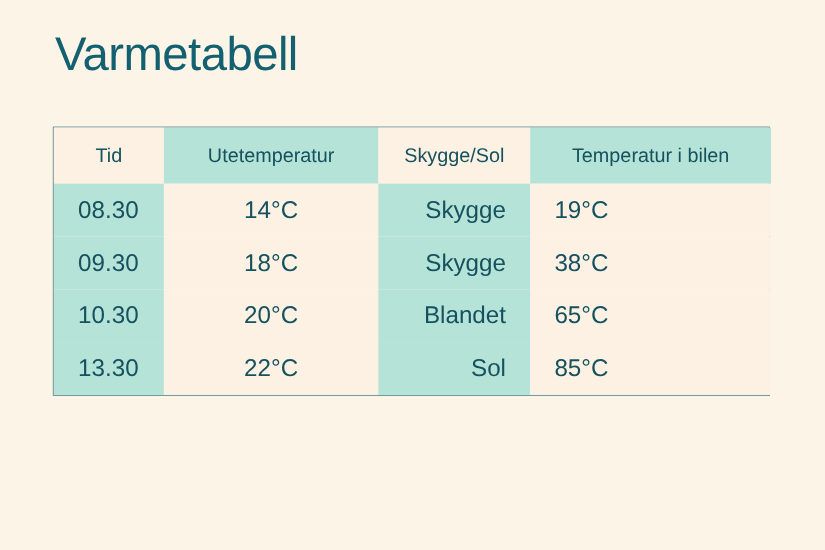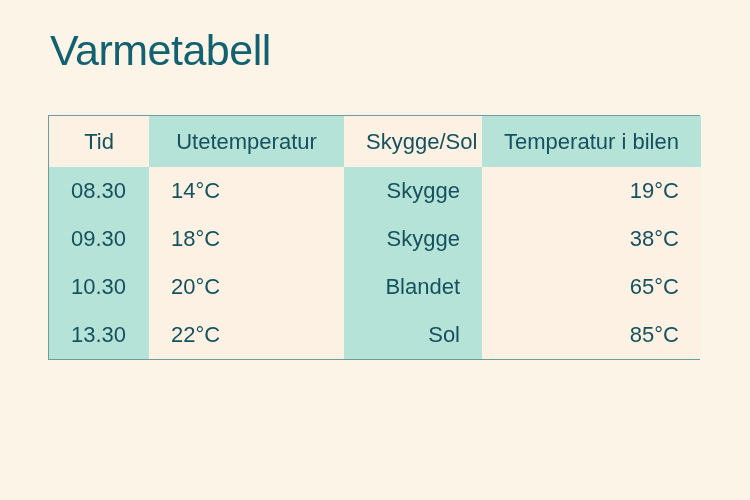--- a/index.html
+++ b/index.html
@@ -48,21 +48,21 @@
     table-layout: fixed;
     width: 100%;
   }
 
   table.heat-table col.c-tid            { width: 100px; }
   table.heat-table col.c-ute            { width: 195px; }
   table.heat-table col.c-skygge         { width: 138px; }
   table.heat-table col.c-bil            { width: 219px; }
 
   .heat-table th {
-    font-size: 22px;
+    font-size: 18px;
     font-weight: 400;
     color: #15515e;
     height: 51px;
     padding: 0 22px;
     text-align: center;
     vertical-align: middle;
     white-space: nowrap;
   }
 
   .heat-table td {
@@ -74,23 +74,23 @@
     vertical-align: middle;
     white-space: nowrap;
   }
 
   
   .fill-mint  { background: #b5e3d8; }
   .fill-cream { background: #fdf1e3; }
 
   
   .col-tid    { text-align: left;  padding-left: 26px; }
-  .col-ute    { text-align: left; padding-right: 28px; }
+  .col-ute    { text-align: center; padding-right: 28px; }
   .col-skygge { text-align: right; padding-right: 22px; }
-  .col-bil    { text-align: right; padding-right: 30px; }
+  .col-bil    { text-align: left; padding-right: 30px; }
 
   th.col-tid, th.col-ute, th.col-skygge, th.col-bil { text-align: center; }
 </style>
 </head>
 <body>
 
 <div class="page">
 
   <div class="page-title">Varmetabell</div>
 

